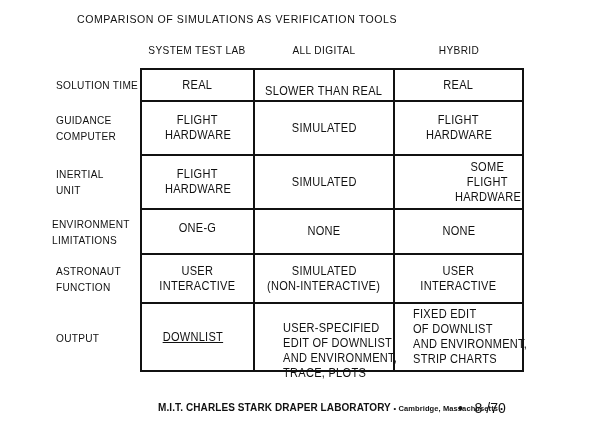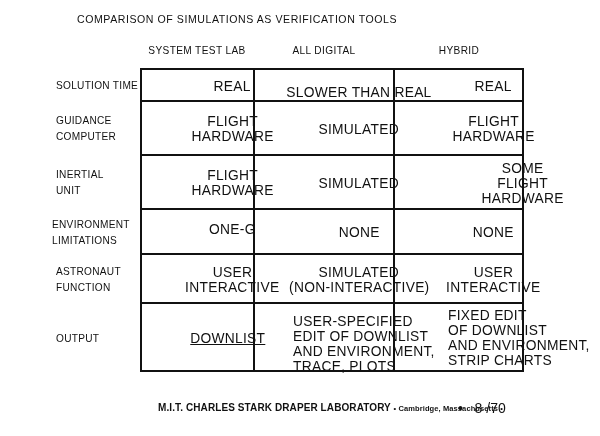--- a/index.html
+++ b/index.html
@@ -4,21 +4,21 @@
 <style>
   html, body { margin:0; padding:0; background:#fff; }
   body { width:600px; height:436px; position:relative; overflow:hidden;
          font-family:"Liberation Sans", sans-serif; color:#111; }
   .title { position:absolute; left:77px; top:13px; font-size:11.5px; letter-spacing:0.6px; transform:scaleX(0.92); transform-origin:left; white-space:nowrap; }
   .colhead { position:absolute; top:44px; font-size:11px; letter-spacing:0.4px; text-align:center; white-space:nowrap; transform:scaleX(0.92); }
   .rowlabel { position:absolute; left:56px; font-size:11px; letter-spacing:0.3px; line-height:16px; white-space:nowrap; transform:scaleX(0.92); transform-origin:left; display:flex; flex-direction:column; justify-content:center; }
   .grid { position:absolute; left:140px; top:68px; width:384px; height:304px; border:2px solid #111; box-sizing:border-box; }
   .vline { position:absolute; top:68px; width:2px; height:304px; background:#111; }
   .hline { position:absolute; left:140px; width:384px; height:2px; background:#111; }
-  .cell { position:absolute; display:flex; flex-direction:column; justify-content:center; align-items:center; font-size:15px; line-height:15px; letter-spacing:0.3px; text-align:left;margin-left:35px; }
+  .cell { position:absolute; display:flex; flex-direction:column; justify-content:center; align-items:center; font-size:12px; line-height:15px; letter-spacing:0.3px; text-align:left; }
   .cell span { display:block; transform:scaleX(0.92); white-space:nowrap; }
   .cell.left { align-items:flex-start; padding-left:14px; box-sizing:border-box; }
   .cell.left span { transform-origin:left; }
   .footer { position:absolute; top:402px; left:117px; font-size:10px; font-weight:bold; white-space:nowrap; letter-spacing:0.1px;padding-left:41px; }
   .footer .small { font-size:7.5px; }
   .page { position:absolute; top:400px; left:458px; font-size:14px; white-space:nowrap; }
 </style>
 </head>
 <body>
 
@@ -114,21 +114,21 @@
     <span>(NON-INTERACTIVE)</span>
   </div>
 <div class="cell" style="left:395px;top:255px;width:127px;height:47px;">
     <span>USER</span>
     <span>INTERACTIVE</span>
   </div>
 
 <div class="cell" style="left:142px;top:304px;width:102px;height:66px;text-decoration:underline;">
     <span>DOWNLIST</span>
   </div>
-<div class="cell left" style="left:255px;top:304px;width:138px;height:78px;padding-left:3px;">
+<div class="cell left" style="left:255px;top:312px;width:138px;height:78px;padding-left:28px;">
     <span>USER-SPECIFIED</span>
     <span>EDIT OF DOWNLIST</span>
     <span>AND ENVIRONMENT,</span>
     <span>TRACE, PLOTS</span>
   </div>
 <div class="cell left" style="left:395px;top:304px;width:127px;height:66px;padding-left:18px;">
     <span>FIXED EDIT</span>
     <span>OF DOWNLIST</span>
     <span>AND ENVIRONMENT,</span>
     <span>STRIP CHARTS</span>

